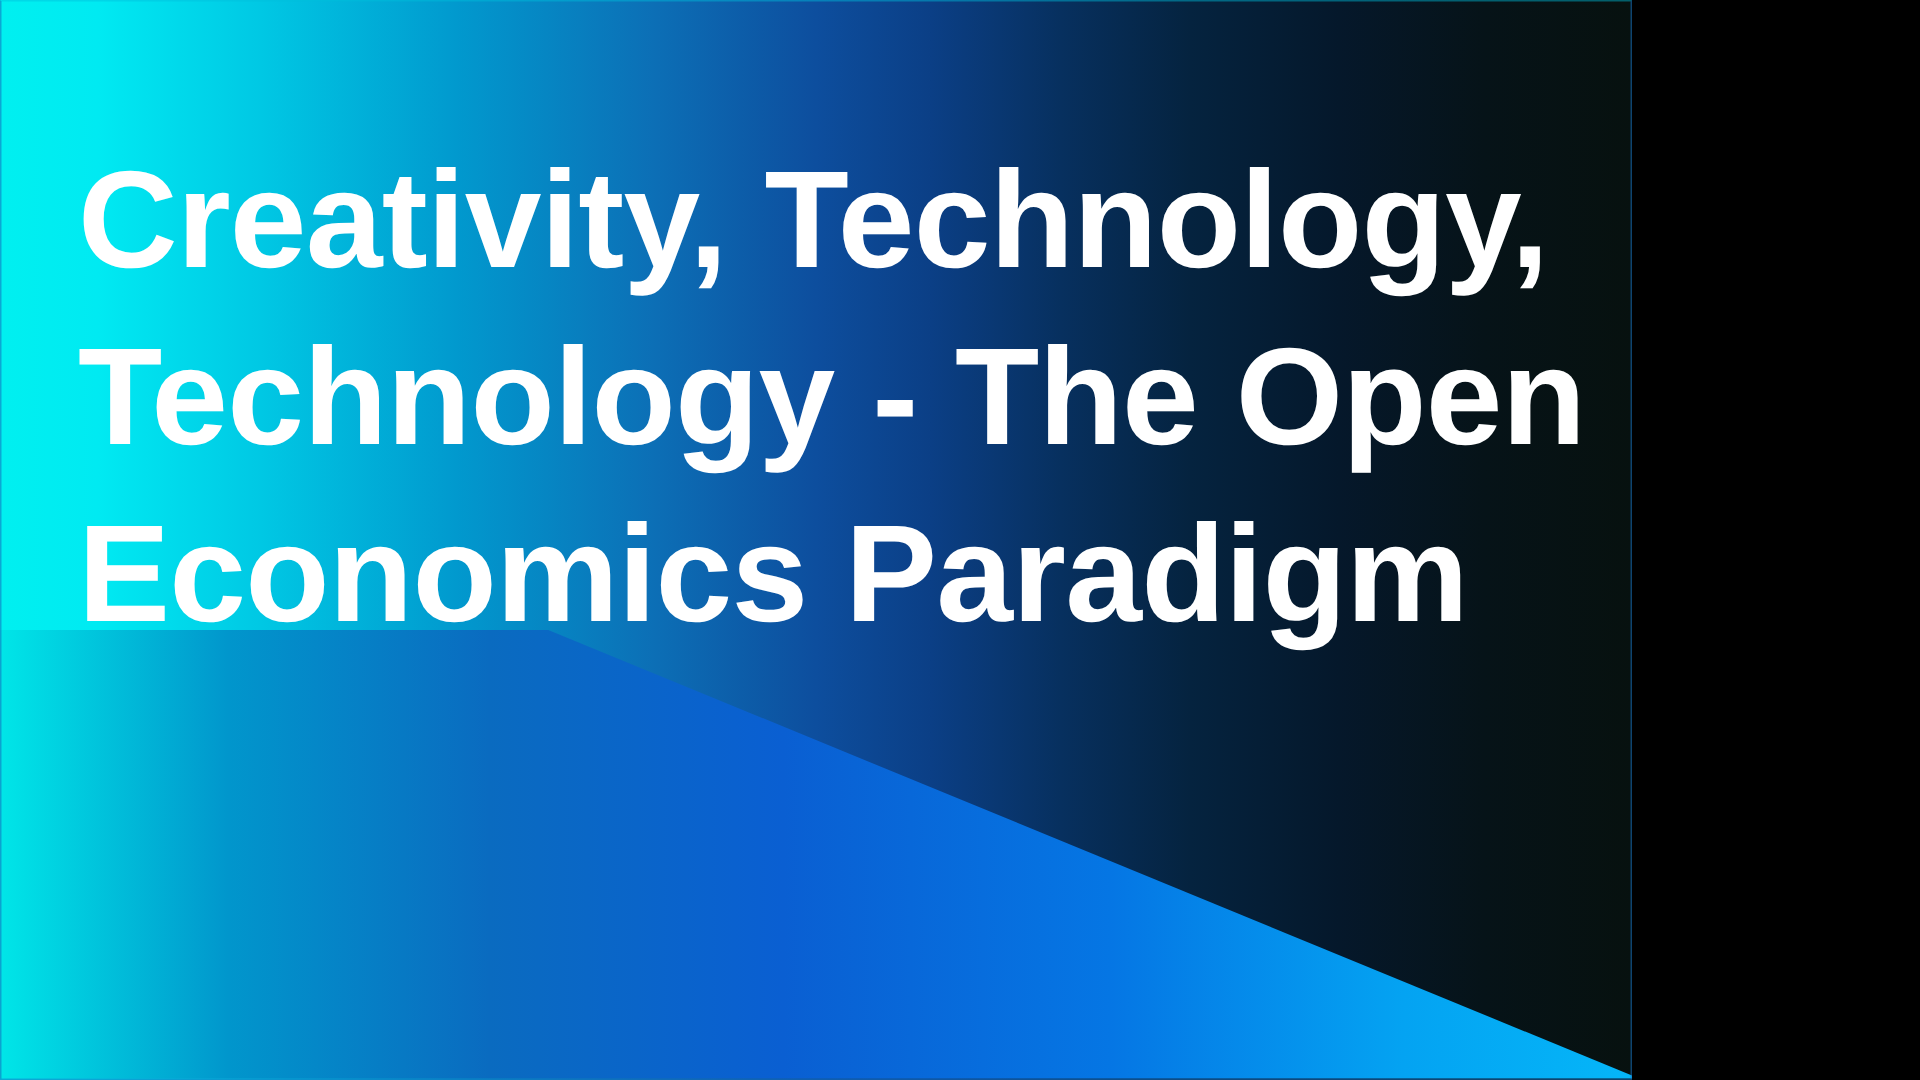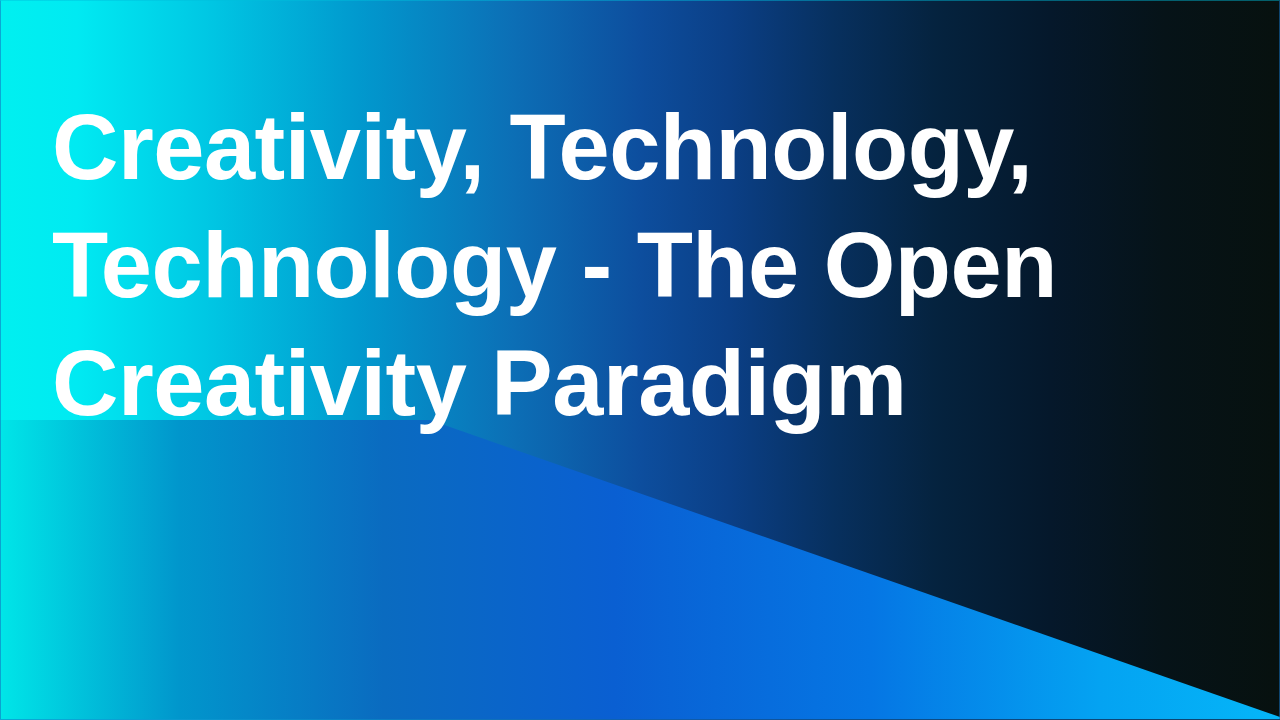--- a/index.html
+++ b/index.html
@@ -2,21 +2,21 @@
 <html><head>
 <meta charset="utf-8">
 <style>
   html, body {
     margin: 0;
     padding: 0;
     background: #000;
   }
   #slide {
     position: relative;
-    width: 1280px;
+    width: 1088px;
     height: 720px;
     overflow: hidden;
     font-family: "Liberation Sans", "DejaVu Sans", sans-serif;
     background: #041018;
   }
 
   
   #bg-gradient {
     position: absolute;
     inset: 0;
@@ -95,18 +95,18 @@
           <stop offset="100%" stop-color="#05B6F8"></stop>
         </linearGradient>
       </defs>
       <polygon points="0,420 0,719 1280,719 1280,717 430,420" fill="url(#triGrad)"></polygon>
     </svg>
   </div>
 
   <div id="title-block">
     <span class="title-line">Creativity, Technology,</span>
     <span class="title-line">Technology - The Open</span>
-    <span class="title-line">Creativity Paradigm</span>
+    <span class="title-line">Economics Paradigm</span>
   </div>
 
   <div id="edge-frame"></div>
 
 </div>
 
 </body></html>

